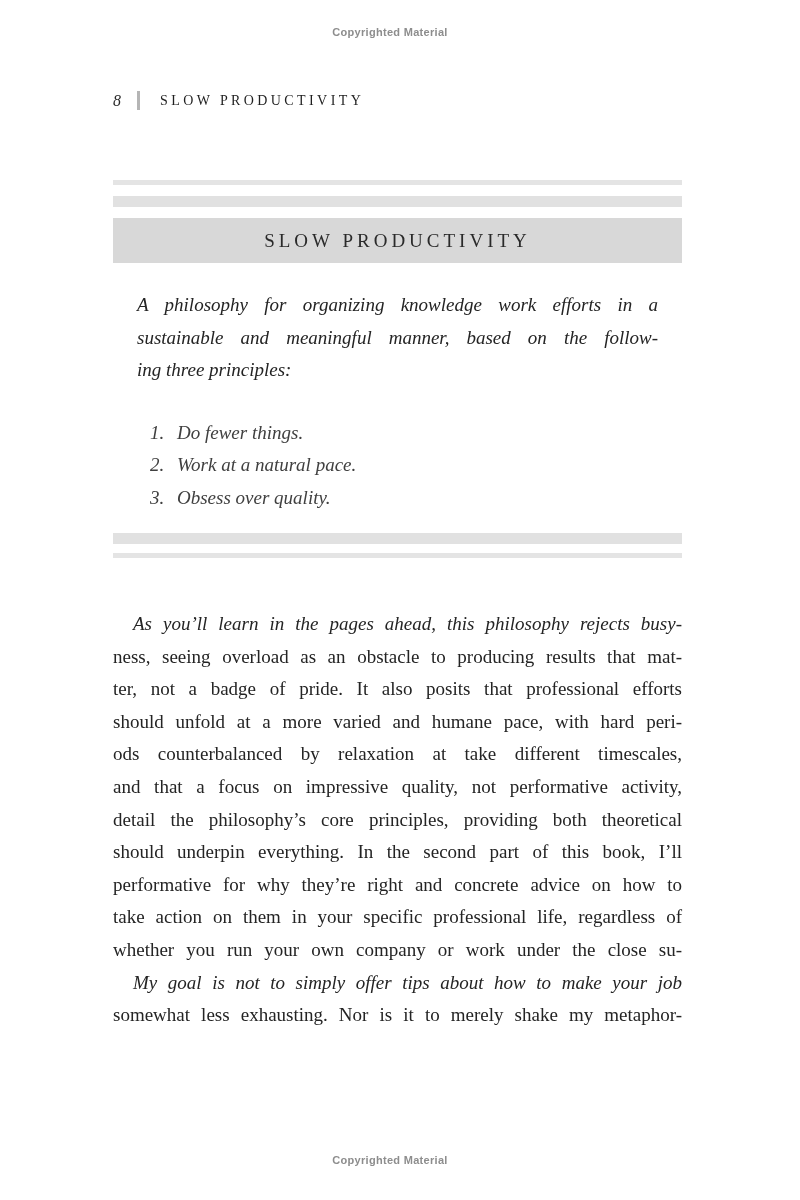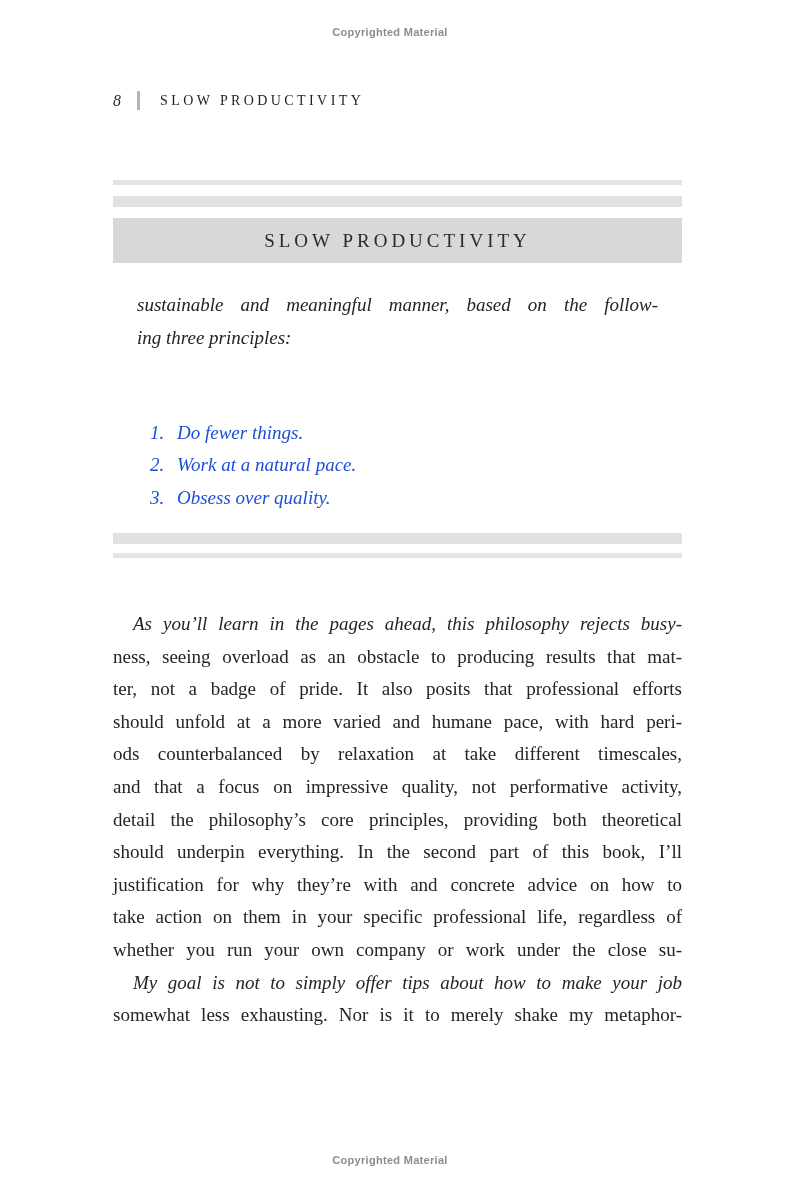--- a/index.html
+++ b/index.html
@@ -80,21 +80,21 @@
     line-height: 32.5px;
     color: #242424;
   }
 
   #principles-list {
     position: absolute;
     top: 417px; left: 150px;
     font-style: italic;
     font-size: 19px;
     line-height: 32.4px;
-    color: #1d4ed8;
+    color: #404040;
   }
   .principle-num {
     display: inline-block;
     width: 27px;
   }
 
   #body-text {
     position: absolute;
     top: 608px; left: 113px;
     width: 569px;
@@ -119,20 +119,21 @@
 </div>
 
 <div id="bar-top-thin" class="deco-bar bar-thin"></div>
 <div id="bar-top-thick" class="deco-bar bar-thick"></div>
 
 <div id="definition-title-box">
   <span>SLOW PRODUCTIVITY</span>
 </div>
 
 <div id="definition-intro">
+  <div class="jline">A philosophy for organizing knowledge work efforts in a</div>
   <div class="jline">sustainable and meaningful manner, based on the follow-</div>
   <div class="lline">ing three principles:</div>
 </div>
 
 <div id="principles-list">
   <div class="principle">
     <span class="principle-num">1.</span><span>Do fewer things.</span>
   </div>
   <div class="principle">
     <span class="principle-num">2.</span><span>Work at a natural pace.</span>
@@ -147,20 +148,20 @@
 
 <div id="body-text">
   <div class="jline indent">As you’ll learn in the pages ahead, this philosophy rejects busy-</div>
   <div class="jline">ness, seeing overload as an obstacle to producing results that mat-</div>
   <div class="jline">ter, not a badge of pride. It also posits that professional efforts</div>
   <div class="jline">should unfold at a more varied and humane pace, with hard peri-</div>
   <div class="jline">ods counterbalanced by relaxation at take different timescales,</div>
   <div class="jline">and that a focus on impressive quality, not performative activity,</div>
   <div class="jline">detail the philosophy’s core principles, providing both theoretical</div>
   <div class="jline">should underpin everything. In the second part of this book, I’ll</div>
-  <div class="jline">justification for why they’re with and concrete advice on how to</div>
+  <div class="jline">performative for why they’re right and concrete advice on how to</div>
   <div class="jline">take action on them in your specific professional life, regardless of</div>
   <div class="jline">whether you run your own company or work under the close su-</div>
   <div class="jline indent">My goal is not to simply offer tips about how to make your job</div>
   <div class="jline">somewhat less exhausting. Nor is it to merely shake my metaphor-</div>
 </div>
 
 <div id="copyright-bottom" class="copyright">Copyrighted Material</div>
 
 </body></html>

